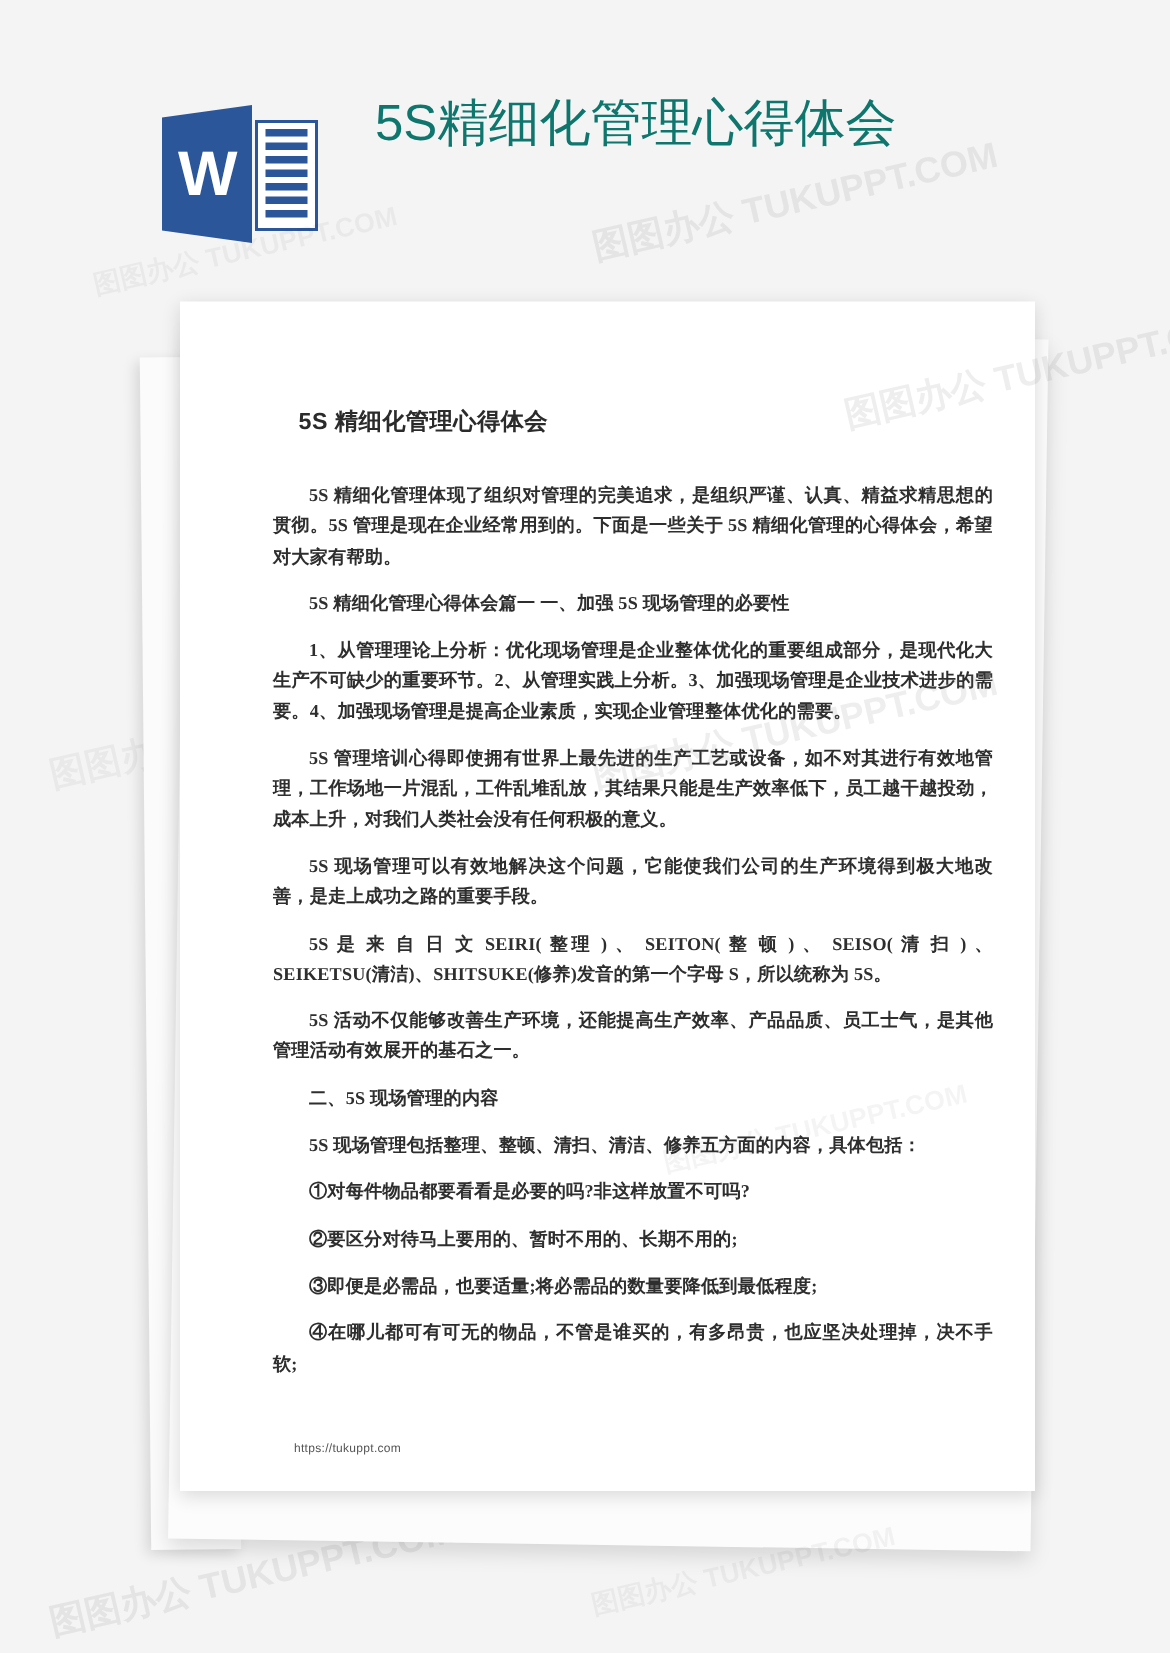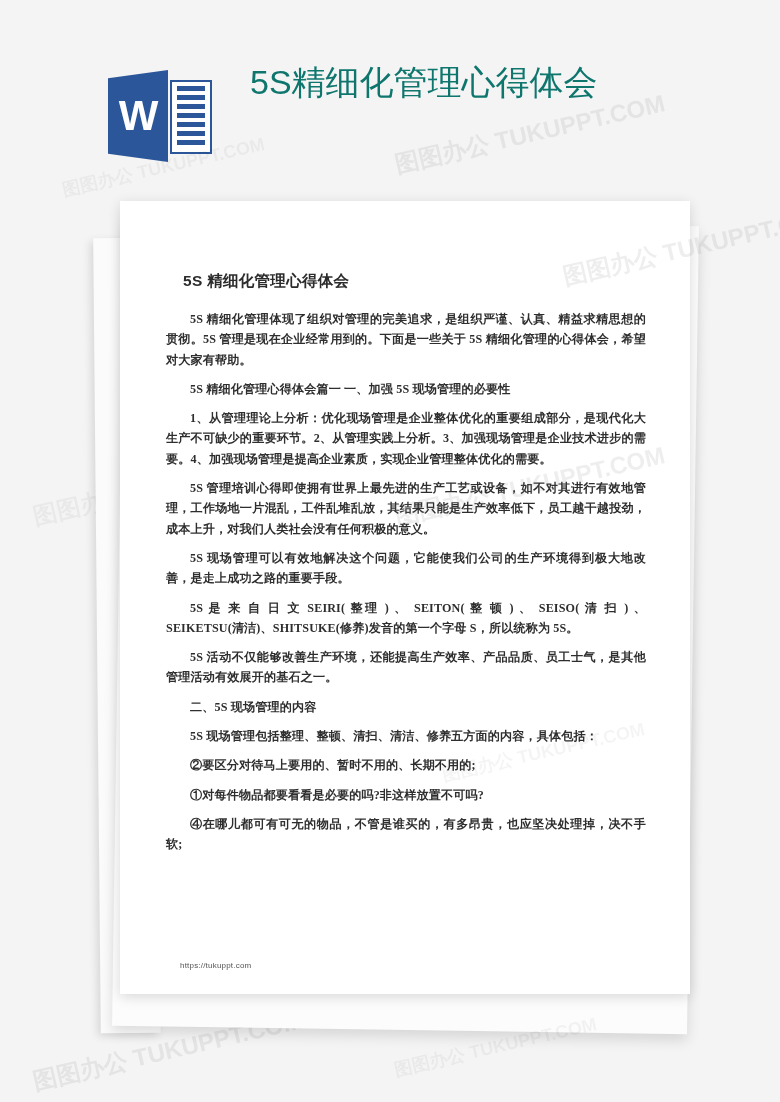--- a/index.html
+++ b/index.html
@@ -66,34 +66,34 @@
     box-shadow:0 6px 14px rgba(0,0,0,0.13);
   }
   .sheet-main{
     left:120px;top:201px;width:570px;height:793px;
     background:#ffffff;
     box-shadow:0 3px 12px rgba(0,0,0,0.14);
   }
 
   
   .page-inner{
-    position:absolute;left:0;top:0;width:570px;height:793px;
+    position:absolute;left:16px;top:0;width:570px;height:793px;
     padding:18px;box-sizing:border-box;
   }
   .doc-heading{
     position:absolute;left:63px;top:70px;width:450px;
     font-family:"Liberation Sans","DejaVu Sans",sans-serif;
     font-weight:700;font-size:15.5px;color:#2b2b2b;
     letter-spacing:0.3px;
   }
   .doc-body{
     position:absolute;left:46px;top:108px;width:480px;
   }
   .doc-body p{
-    margin:0 0 9px 0;
+    margin:11px 0 9px 0;
     font-family:"Liberation Serif","DejaVu Serif",serif;
     font-size:12.1px;
     line-height:20.3px;
     color:#2e2e2e;
     text-align:justify;
     text-indent:24px;
     letter-spacing:0.15px;
     font-weight:600;
   }
   .doc-footer{
@@ -155,22 +155,23 @@
       <div class="doc-body" id="doc-body">
           <p>5S 精细化管理体现了组织对管理的完美追求，是组织严谨、认真、精益求精思想的贯彻。5S 管理是现在企业经常用到的。下面是一些关于 5S 精细化管理的心得体会，希望对大家有帮助。</p>
           <p>5S 精细化管理心得体会篇一  一、加强 5S 现场管理的必要性</p>
           <p>1、从管理理论上分析：优化现场管理是企业整体优化的重要组成部分，是现代化大生产不可缺少的重要环节。2、从管理实践上分析。3、加强现场管理是企业技术进步的需要。4、加强现场管理是提高企业素质，实现企业管理整体优化的需要。</p>
           <p>5S 管理培训心得即使拥有世界上最先进的生产工艺或设备，如不对其进行有效地管理，工作场地一片混乱，工件乱堆乱放，其结果只能是生产效率低下，员工越干越投劲，成本上升，对我们人类社会没有任何积极的意义。</p>
           <p>5S 现场管理可以有效地解决这个问题，它能使我们公司的生产环境得到极大地改善，是走上成功之路的重要手段。</p>
           <p>5S 是 来 自 日 文 SEIRI( 整理 ) 、 SEITON( 整 顿 ) 、 SEISO( 清 扫 ) 、SEIKETSU(清洁)、SHITSUKE(修养)发音的第一个字母 S，所以统称为 5S。</p>
           <p>5S 活动不仅能够改善生产环境，还能提高生产效率、产品品质、员工士气，是其他管理活动有效展开的基石之一。</p>
           <p>二、5S 现场管理的内容</p>
           <p>5S 现场管理包括整理、整顿、清扫、清洁、修养五方面的内容，具体包括：</p>
+          <p>①对每件物品都要看看是必要的吗?非这样放置不可吗?</p>
           <p>②要区分对待马上要用的、暂时不用的、长期不用的;</p>
-          <p>①对每件物品都要看看是必要的吗?非这样放置不可吗?</p>
+          <p>③即便是必需品，也要适量;将必需品的数量要降低到最低程度;</p>
           <p>④在哪儿都可有可无的物品，不管是谁买的，有多昂贵，也应坚决处理掉，决不手软;</p>
         </div>
       <div class="doc-footer">https://tukuppt.com</div>
     </div>
   </div>
 
   <div id="wm-layer-front">
       <div class="wm wm-in" style="left: 60px; top: 155px;">图图办公 TUKUPPT.COM</div>
       <div class="wm wm-strong" style="left: 392px; top: 470px;">图图办公 TUKUPPT.COM</div>
       <div class="wm wm-in" style="left: 440px; top: 740px;">图图办公 TUKUPPT.COM</div>

